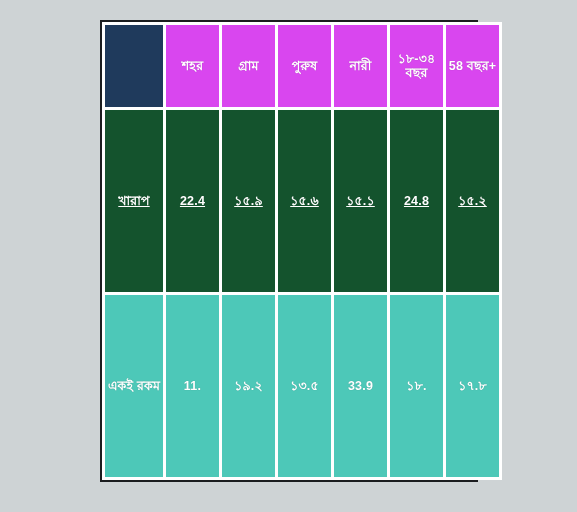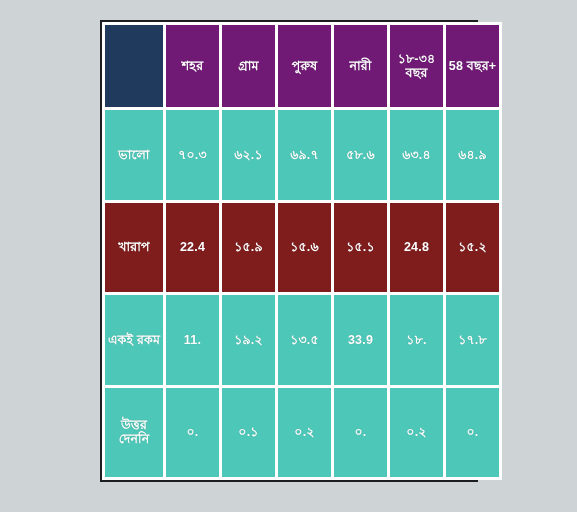--- a/index.html
+++ b/index.html
@@ -55,30 +55,30 @@
     text-shadow: 0 0 1px rgba(0,0,0,0.25);
     overflow: hidden;
   }
 
   
   col.c-label { width: 58px; }
   col.c-data  { width: 53px; }
 
   
   thead th {
-    background: #701a75;
+    background: #d946ef;
     height: 82px;
   }
   thead th.corner {
     background: #1f3a5c;
   }
 
   
   tbody tr.band-teal td { background: #4dc8b8; }
-  tbody tr.band-blue td { background: #7f1d1d; }
+  tbody tr.band-blue td { background: #14532d; text-decoration: underline; }
 
   tbody tr { height: 72px; }
 
   td.label-cell {
     font-size: 12px;
   }
   td.value-cell {
     font-size: 12.5px;
   }
 
@@ -109,29 +109,20 @@
           <th>গ্রাম</th>
           <th>পুরুষ</th>
           <th>নারী</th>
           <th>১৮-৩৪ বছর</th>
           <th>58 বছর+</th>
         </tr>
       </thead>
 
       <tbody>
 
-        <tr class="band-teal">
-          <td class="label-cell">ভালো</td>
-          <td class="value-cell">৭০.৩</td>
-          <td class="value-cell">৬২.১</td>
-          <td class="value-cell">৬৯.৭</td>
-          <td class="value-cell">৫৮.৬</td>
-          <td class="value-cell">৬৩.৪</td>
-          <td class="value-cell">৬৪.৯</td>
-        </tr>
 
         <tr class="band-blue">
           <td class="label-cell">খারাপ</td>
           <td class="value-cell">22.4</td>
           <td class="value-cell">১৫.৯</td>
           <td class="value-cell">১৫.৬</td>
           <td class="value-cell">১৫.১</td>
           <td class="value-cell">24.8</td>
           <td class="value-cell">১৫.২</td>
         </tr>
@@ -140,27 +131,18 @@
           <td class="label-cell">একই রকম</td>
           <td class="value-cell">11.</td>
           <td class="value-cell">১৯.২</td>
           <td class="value-cell">১৩.৫</td>
           <td class="value-cell">33.9</td>
           <td class="value-cell">১৮.</td>
           <td class="value-cell">১৭.৮</td>
         </tr>
 
 
-        <tr class="band-teal">
-          <td class="label-cell">উত্তর দেননি</td>
-          <td class="value-cell">০.</td>
-          <td class="value-cell">০.১</td>
-          <td class="value-cell">০.২</td>
-          <td class="value-cell">০.</td>
-          <td class="value-cell">০.২</td>
-          <td class="value-cell">০.</td>
-        </tr>
 
       </tbody>
     </table>
   </div>
 
 </div>
 
 </body></html>

